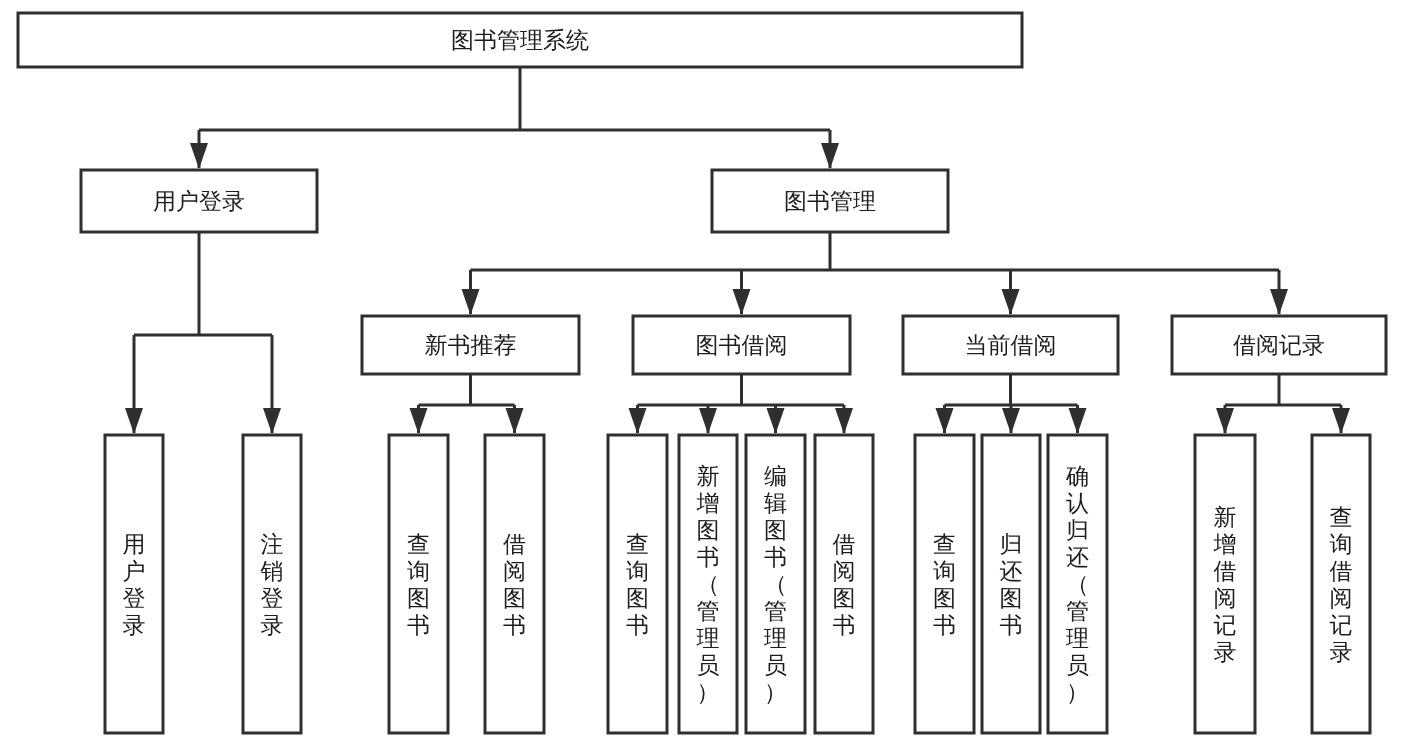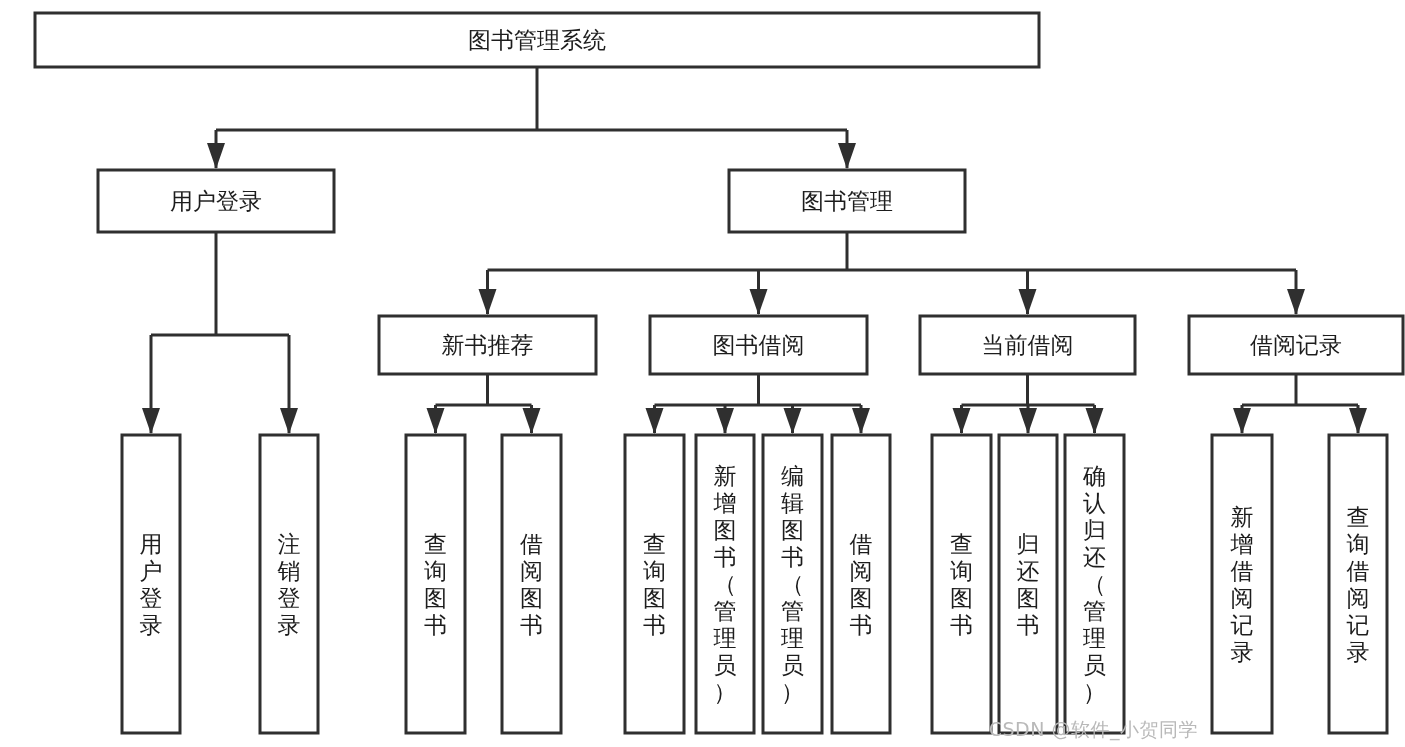--- a/index.html
+++ b/index.html
@@ -11,21 +11,20 @@
     width: 1405px;
     height: 747px;
     font-family: "DejaVu Sans", "Liberation Sans", sans-serif;
     overflow: hidden;
   }
   #diagram-root {
     position: relative;
     width: 1189px;
     height: 747px;
     background: #ffffff;
-    margin-left: 17px;
   }
   svg#flow-svg {
     position: absolute;
     left: 0;
     top: 0;
     width: 1405px;
     height: 747px;
     display: block;
   }
   .node-rect {
@@ -203,14 +202,13 @@
         <g>
           <rect x="1195" y="435" width="60" height="298" class="node-rect"></rect>
           <text x="1225" y="524.6" class="node-label-v"><tspan x="1225" dy="0">新</tspan><tspan x="1225" dy="27">增</tspan><tspan x="1225" dy="27">借</tspan><tspan x="1225" dy="27">阅</tspan><tspan x="1225" dy="27">记</tspan><tspan x="1225" dy="27">录</tspan></text>
         </g>
         <g>
           <rect x="1312" y="435" width="58" height="298" class="node-rect"></rect>
           <text x="1341" y="524.6" class="node-label-v"><tspan x="1341" dy="0">查</tspan><tspan x="1341" dy="27">询</tspan><tspan x="1341" dy="27">借</tspan><tspan x="1341" dy="27">阅</tspan><tspan x="1341" dy="27">记</tspan><tspan x="1341" dy="27">录</tspan></text>
         </g>
       </g>
   </svg>
-  <div class="watermark">CSDN @软件_小贺同学</div>
 </div>
 
 </body></html>

